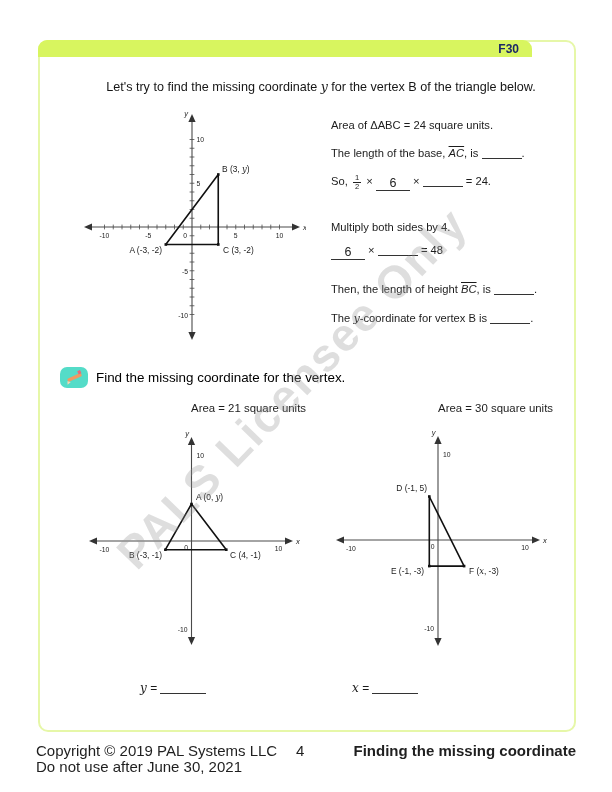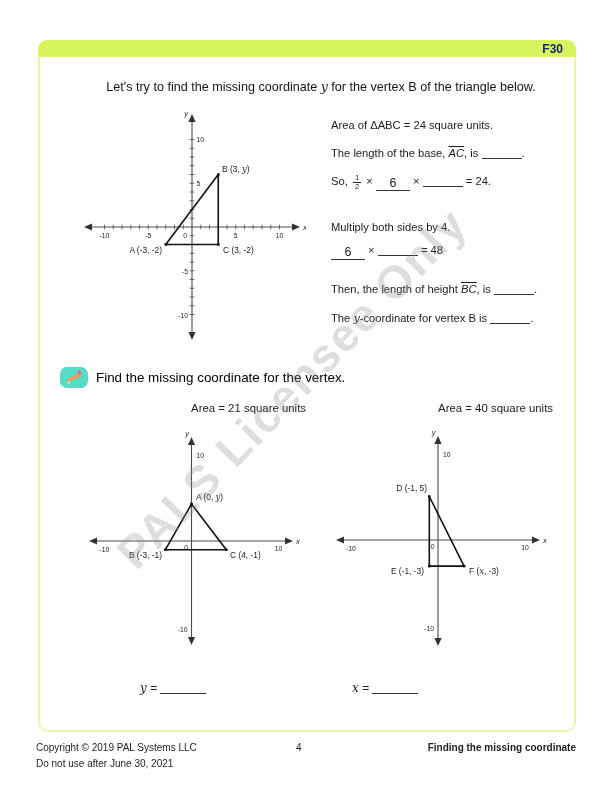--- a/index.html
+++ b/index.html
@@ -1,38 +1,38 @@
 <!DOCTYPE html>
 <html><head>
 <meta charset="utf-8">
 <style>
   html,body{margin:0;padding:0;}
   body{width:612px;height:792px;background:#ffffff;font-family:"Liberation Sans",sans-serif;position:relative;overflow:hidden;color:#1a1a1a;}
   .abs{position:absolute;}
   
   .box{position:absolute;left:38px;top:40px;width:538px;height:692px;border:2px solid #e6f7a8;border-radius:10px;box-sizing:border-box;background:#fff;}
-  .bar{position:absolute;left:-2px;top:-2px;width:538px;height:17px;background:#d8f55f;border-radius:9px 9px 0 0;box-sizing:border-box;text-align:right;padding:2px 13px 0 0;font-weight:bold;font-size:12px;color:#1b2766;}
+  .bar{position:absolute;left:-2px;top:-2px;width:494px;height:17px;background:#d8f55f;border-radius:9px 9px 0 0;box-sizing:border-box;text-align:right;padding:2px 13px 0 0;font-weight:bold;font-size:12px;color:#1b2766;}
   .title{position:absolute;left:38px;top:79px;width:566px;text-align:center;font-size:12.6px;color:#161616;}
   .var{font-family:"DejaVu Serif",serif;font-style:italic;}
   
   .steps{position:absolute;left:331px;top:119px;width:250px;font-size:11.2px;color:#1c1c1c;}
   .steps .line{position:absolute;left:0;white-space:nowrap;}
   .ol{text-decoration:overline;font-style:italic;}
   .blank{display:inline-block;border-bottom:1.2px solid #333;height:12px;vertical-align:-2px;}.b40{width:40px}.b46{width:46px}
   .blank6{display:inline-block;border-bottom:1.2px solid #333;width:34px;text-align:center;font-size:12.5px;vertical-align:-2px;line-height:13px;}
   .frac{display:inline-block;vertical-align:-4px;text-align:center;font-size:7.6px;line-height:1.1;margin:0 2px;}
   .frac .fnum{display:block;}
   .frac .fden{display:block;border-top:1px solid #222;padding:0 2px;}
   
   .heading{position:absolute;left:96px;top:370px;font-size:13.4px;color:#000000;}
   .penicon{position:absolute;left:60px;top:367px;width:28px;height:21px;border-radius:7px;background:#54dcc8;}
   .areacap{position:absolute;width:226px;text-align:right;font-size:11.4px;top:402px;color:#1c1c1c;}
   .ans{position:absolute;top:681px;font-size:12px;white-space:nowrap;}
   
-  .foot{position:absolute;font-size:10px;color:#1f1f1f;}
+  .foot{position:absolute;font-size:15px;color:#1f1f1f;}
   
   .wm{position:absolute;left:292px;top:388px;transform:translate(-50%,-50%) rotate(-46deg);font-size:46px;font-weight:bold;letter-spacing:2px;white-space:nowrap;color:rgba(145,145,145,0.30);z-index:6;pointer-events:none;}
   svg text{font-family:"Liberation Sans",sans-serif;fill:#222;}
 </style>
 </head>
 <body>
 
 <div class="box">
   <div class="bar">
     <span>F30</span>
@@ -106,21 +106,21 @@
 <div class="penicon">
   <svg width="28" height="21" viewBox="0 0 28 21">
     <rect x="7" y="9" width="15" height="3.4" rx="1.2" fill="#f09a62" transform="rotate(-24 14 10.5)"></rect>
     <polygon points="5.2,14.6 9.2,13.4 6.4,11.2" fill="#f6d7b4" transform="rotate(-24 14 10.5)"></polygon>
     <rect x="19.5" y="6.2" width="3" height="3.4" fill="#e86a7a" transform="rotate(-24 14 10.5)"></rect>
   </svg>
 </div>
 <div class="heading">Find the missing coordinate for the vertex.</div>
 
 <div class="areacap" style="left:80px">Area = 21 square units</div>
-<div class="areacap" style="left:327px">Area = 40 square units</div>
+<div class="areacap" style="left:327px">Area = 30 square units</div>
 
 <svg class="abs" style="left:80px;top:427px;" width="226" height="230" viewBox="0 0 226 230">
   <path d="M13 114 H209" stroke="#4a4a4a" stroke-width="1.1"></path>
   <path d="M111.5 14 V214" stroke="#4a4a4a" stroke-width="1.1"></path>
   <polygon points="9,114 17,110.4 17,117.6" fill="#333"></polygon>
   <polygon points="213,114 205,110.4 205,117.6" fill="#333"></polygon>
   <polygon points="111.5,10 107.9,18 115.1,18" fill="#333"></polygon>
   <polygon points="111.5,218 107.9,210 115.1,210" fill="#333"></polygon>
   <text x="109" y="8.5" font-size="7.5" text-anchor="end" font-style="italic" font-family="DejaVu Serif, serif">y</text>
   <text x="216" y="117" font-size="7.5" font-style="italic" font-family="DejaVu Serif, serif">x</text>

